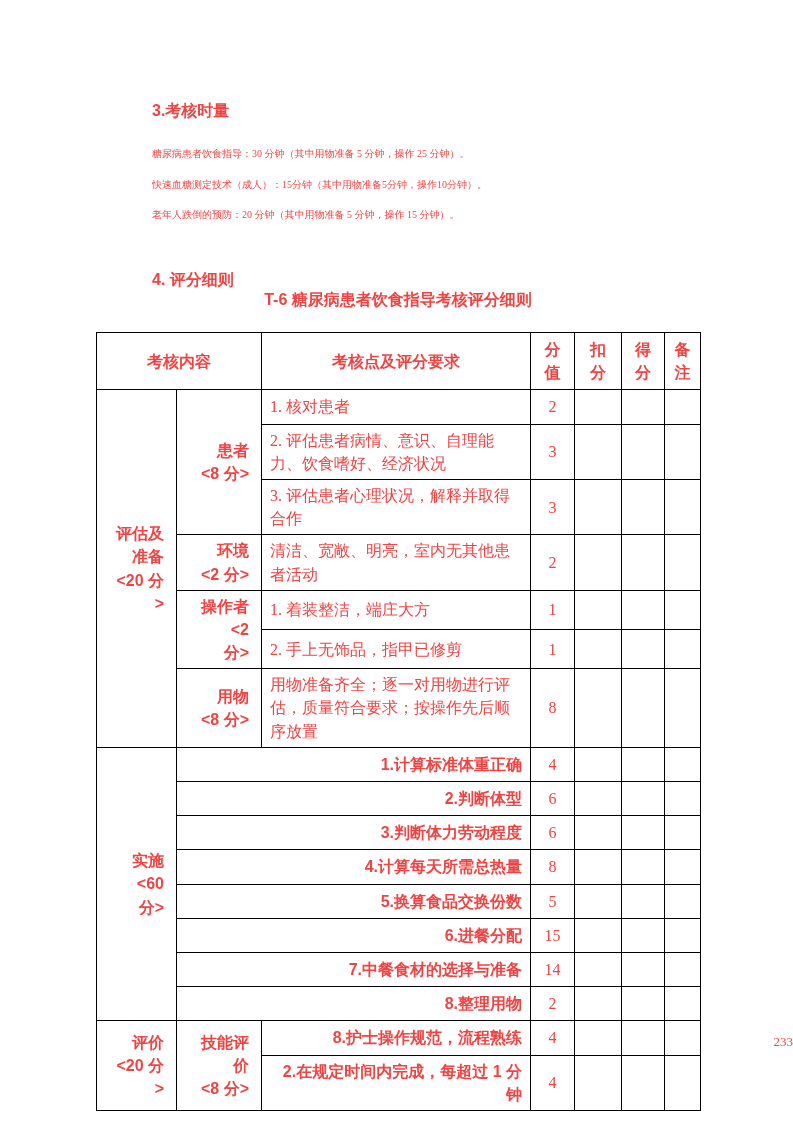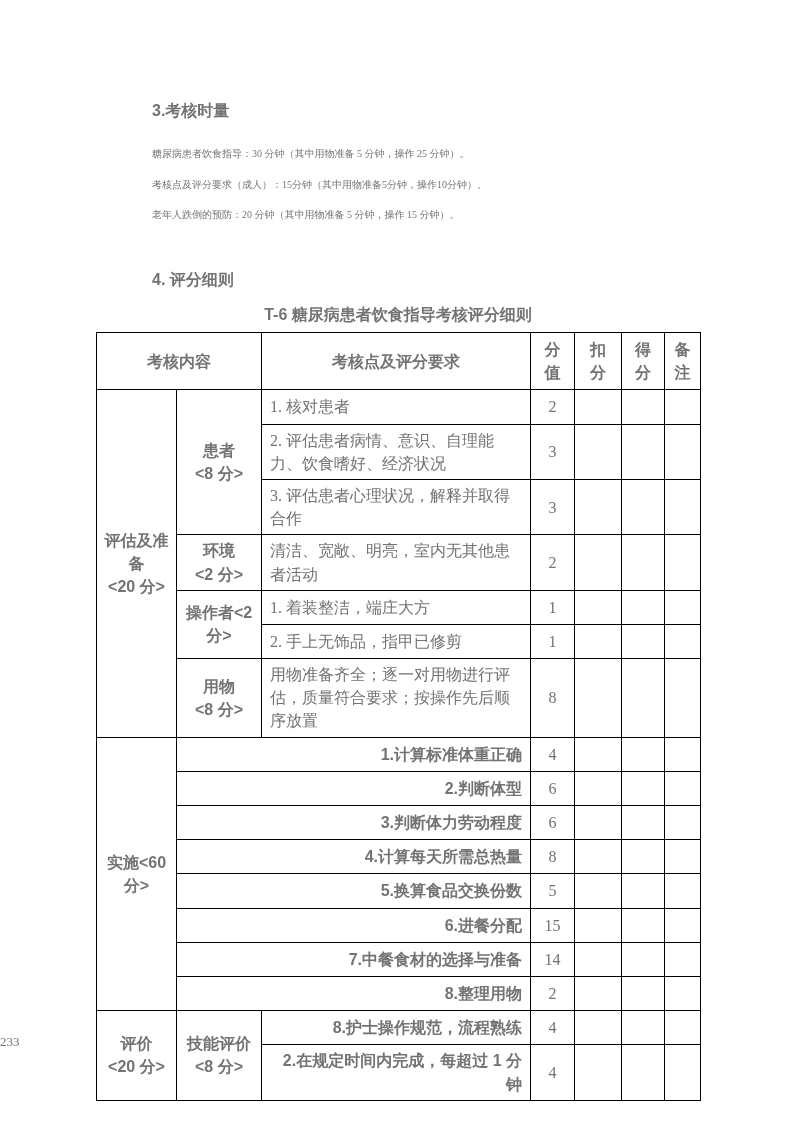--- a/index.html
+++ b/index.html
@@ -1,79 +1,79 @@
 <!DOCTYPE html>
 <html><head>
 <meta charset="utf-8">
 <style>
   * { margin:0; padding:0; box-sizing:border-box; }
   html,body { background:#ffffff; }
   .page {
     position:relative;
     width:793px; height:1122px;
     background:#ffffff;
-    color:#737373;
+    color:#ef4444;
     font-family:"Liberation Serif", serif;
     overflow:hidden;
   }
   .sec-heading {
     position:absolute; left:152px;
     font-size:16px; font-weight:700;
     font-family:"Liberation Sans", sans-serif;
   }
   .sec3 { top:101px; }
   .sec4 { top:270px; font-family:"Liberation Sans", sans-serif; }
   .timing {
     position:absolute; left:152px; top:139px;
     width:560px; font-size:10px; line-height:30.5px;
   }
   .table-title {
-    position:absolute; left:96px; top:305px; width:604px;
+    position:absolute; left:96px; top:290px; width:604px;
     text-align:center; font-size:16px; font-weight:700;
     font-family:"Liberation Sans", sans-serif;
   }
   table.score-table {
     position:absolute; left:96px; top:332px;
     width:604px; border-collapse:collapse; table-layout:fixed;
     font-size:16px; line-height:1.45;
   }
   .score-table th, .score-table td {
     border:1px solid #000;
     vertical-align:middle;
     padding:5px 6px;
   }
   .score-table th {
     font-weight:700; text-align:center; height:54px;
     font-family:"Liberation Sans", sans-serif;
   }
   .pre { white-space:pre-line; }
   td.lab {
-    text-align:center; font-weight:700; white-space:pre-line;
-    font-family:"Liberation Sans", sans-serif;
-    padding:4px 2px;
+    text-align:right; font-weight:700; white-space:pre-line;
+    font-family:"Liberation Sans", sans-serif;
+    padding:4px 12px;
   }
   td.pt { text-align:left; padding:4px 8px; }
   td.pt.b { font-weight:700; font-family:"Liberation Sans", sans-serif;text-align:right; }
   td.sc { text-align:center; }
   td.empty { padding:0; }
   .page-number {
     position:absolute; top:1034px; left:0; width:793px;
-    text-align:left; font-size:13px;
+    text-align:right; font-size:13px;
   }
 </style>
 </head>
 <body>
 
 <div class="page">
 
   <div class="sec-heading sec3">3.考核时量</div>
 
   <div class="timing">
     <p>糖尿病患者饮食指导：30 分钟（其中用物准备 5 分钟，操作 25 分钟）。</p>
-    <p>考核点及评分要求（成人）：15分钟（其中用物准备5分钟，操作10分钟）。</p>
+    <p>快速血糖测定技术（成人）：15分钟（其中用物准备5分钟，操作10分钟）。</p>
     <p>老年人跌倒的预防：20 分钟（其中用物准备 5 分钟，操作 15 分钟）。</p>
   </div>
 
   <div class="sec-heading sec4">4. 评分细则</div>
 
   <div class="table-title">T-6 糖尿病患者饮食指导考核评分细则</div>
 
   <table class="score-table">
     <colgroup>
       <col style="width:80px">

